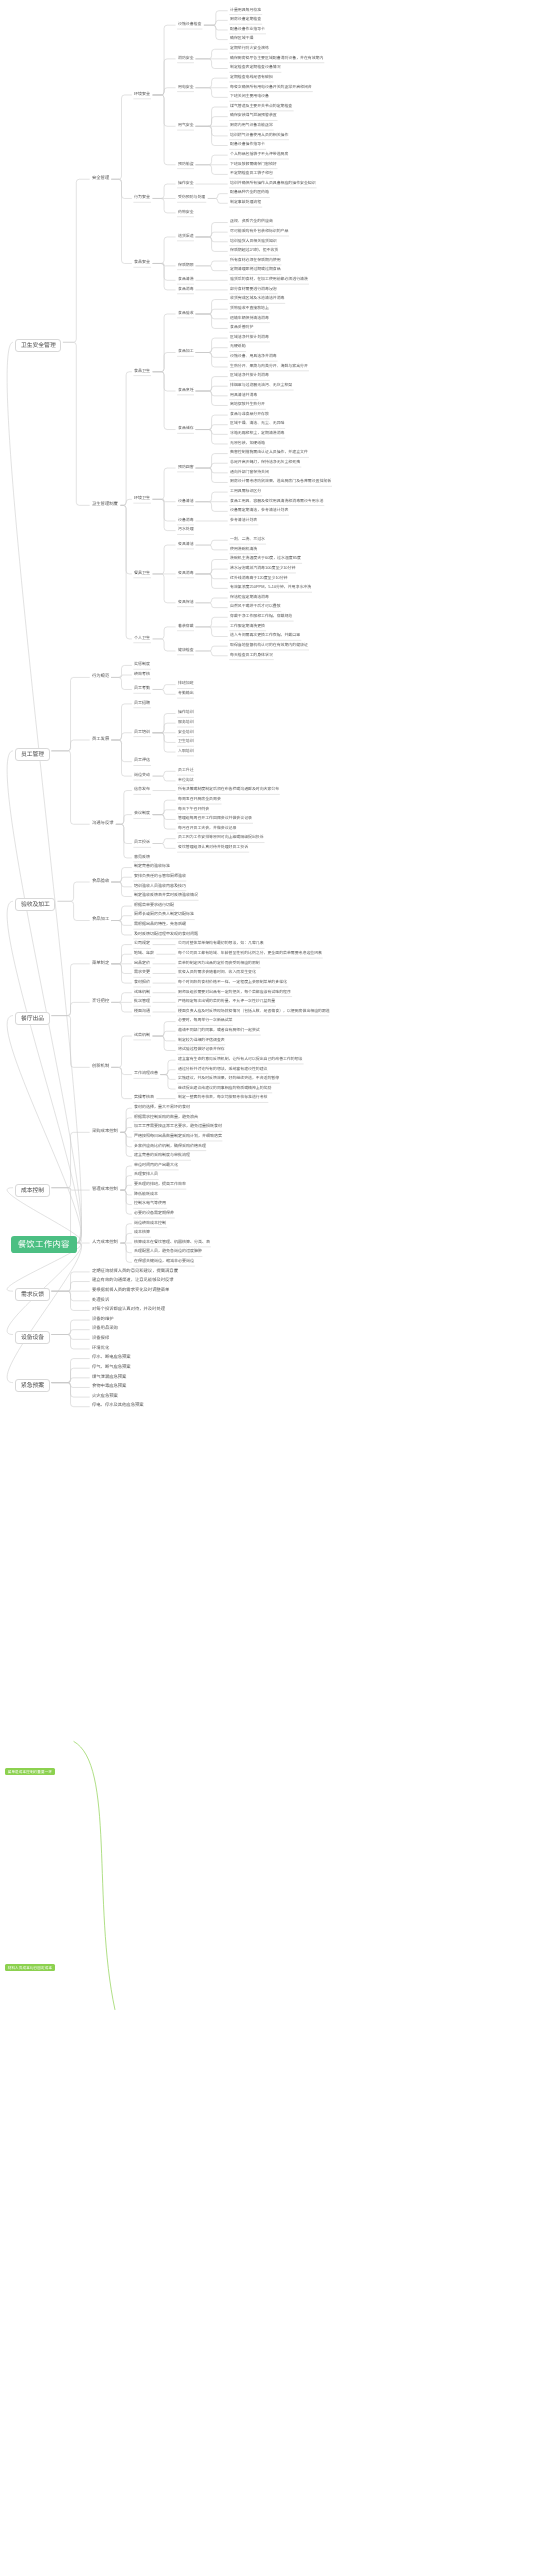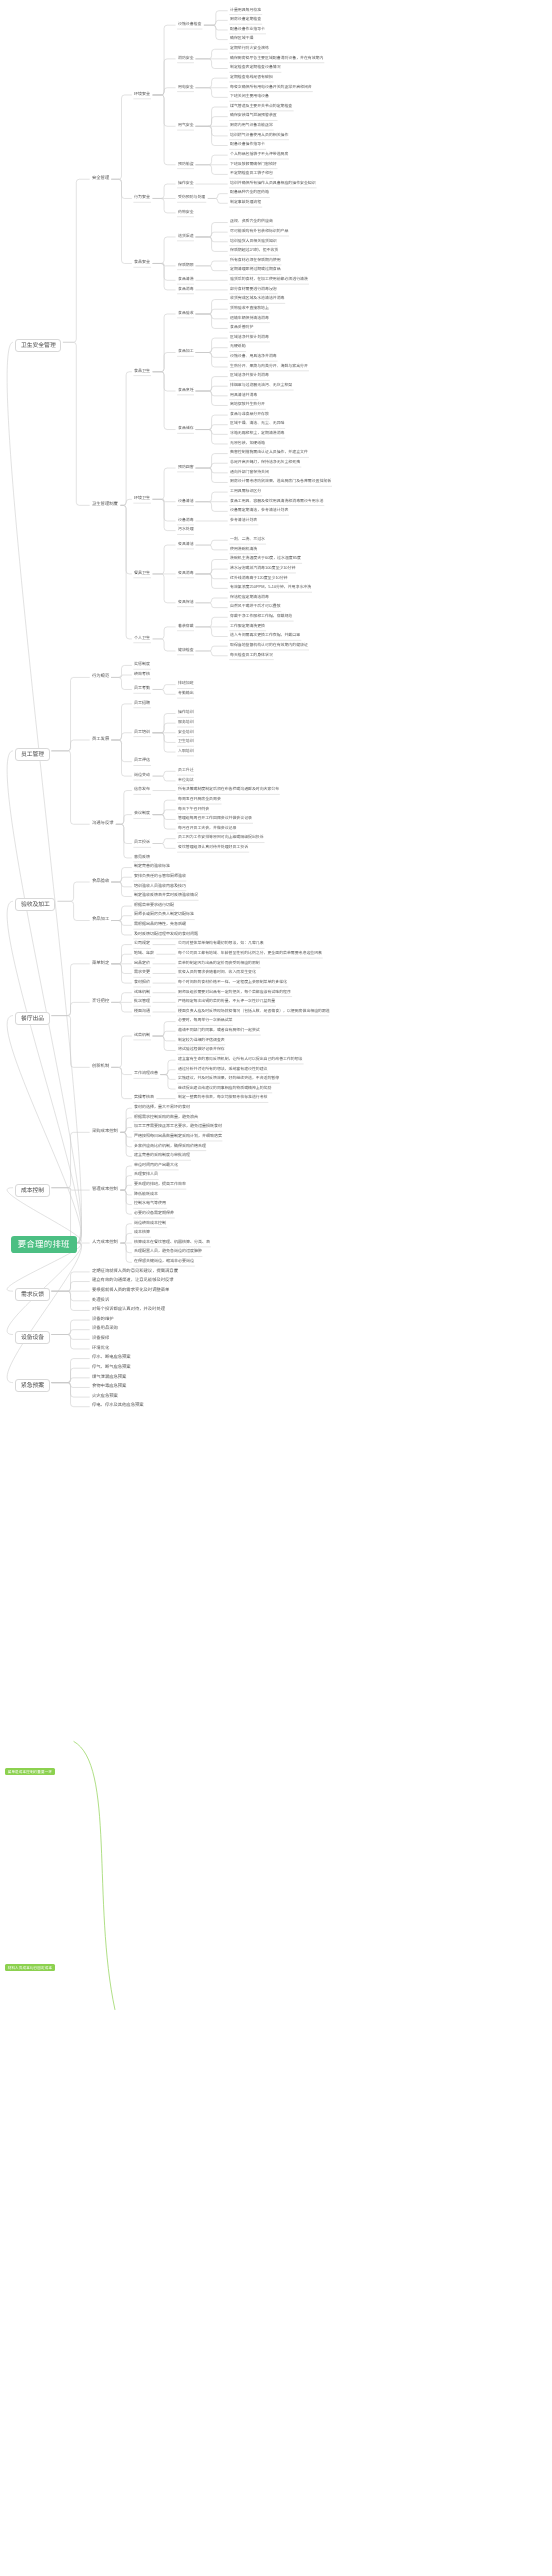--- a/index.html
+++ b/index.html
@@ -456,21 +456,21 @@
       <path d="M 67 1802.374999999996 L 88 1802.374999999996 Q 92 1802.374999999996 92 1798.374999999996 L 92 1774.999999999996 Q 92 1770.999999999996 96 1770.999999999996 L 117 1770.999999999996" fill="none" stroke="#c9c9c9" stroke-width="0.7"></path>
       <path d="M 67 1802.374999999996 L 88 1802.374999999996 Q 92 1802.374999999996 92 1798.374999999996 L 92 1787.5499999999959 Q 92 1783.5499999999959 96 1783.5499999999959 L 117 1783.5499999999959" fill="none" stroke="#c9c9c9" stroke-width="0.7"></path>
       <path d="M 67 1802.374999999996 L 88.86249999999995 1802.374999999996 Q 92 1802.374999999996 92 1799.2374999999959 L 92 1799.2374999999959 Q 92 1796.0999999999958 95.13750000000005 1796.0999999999958 L 117 1796.0999999999958" fill="none" stroke="#c9c9c9" stroke-width="0.7"></path>
       <path d="M 67 1802.374999999996 L 88.86250000000007 1802.374999999996 Q 92 1802.374999999996 92 1805.5124999999957 L 92 1805.5124999999957 Q 92 1808.6499999999958 95.13749999999993 1808.6499999999958 L 117 1808.6499999999958" fill="none" stroke="#c9c9c9" stroke-width="0.7"></path>
       <path d="M 67 1802.374999999996 L 88 1802.374999999996 Q 92 1802.374999999996 92 1806.374999999996 L 92 1817.1999999999957 Q 92 1821.1999999999957 96 1821.1999999999957 L 117 1821.1999999999957" fill="none" stroke="#c9c9c9" stroke-width="0.7"></path>
       <path d="M 67 1802.374999999996 L 88 1802.374999999996 Q 92 1802.374999999996 92 1806.374999999996 L 92 1829.7499999999957 Q 92 1833.7499999999957 96 1833.7499999999957 L 117 1833.7499999999957" fill="none" stroke="#c9c9c9" stroke-width="0.7"></path>
       <path d="M 100 1620 C 140 1620, -28 1802.374999999996, 17 1802.374999999996" fill="none" stroke="#c9c9c9" stroke-width="0.7"></path>
       <path d="M 96 2270 C 150 2300, 120 2480, 150 2620" fill="none" stroke="#8CD14F" stroke-width="0.9"></path>
     </svg>
   <div id="nodes">
-      <div class="node root" style="left: 10.7px; top: 1236px;">要合理的排班</div>
+      <div class="node root" style="left: 10.7px; top: 1236px;">餐饮工作内容</div>
       <div class="node lvl1" style="left: 15.3px; top: 339px;">卫生安全管理</div>
       <div class="node lvl2" style="left: 92px; top: 176px;">安全管理</div>
       <div class="node lvl3" style="left: 134px; top: 92px;">环境安全</div>
       <div class="node lvl4" style="left: 178px; top: 22px;">设施设备检查</div>
       <div class="node lvl4" style="left: 230px; top: 7.5px;">计量用具每月校准</div>
       <div class="node lvl4" style="left: 230px; top: 17px;">厨房设备定期检查</div>
       <div class="node lvl4" style="left: 230px; top: 27px;">配备设备作业指导卡</div>
       <div class="node lvl4" style="left: 230px; top: 36px;">确保区域干燥</div>
       <div class="node lvl4" style="left: 178px; top: 56px;">消防安全</div>
       <div class="node lvl4" style="left: 230px; top: 46px;">定期举行防火安全演练</div>

